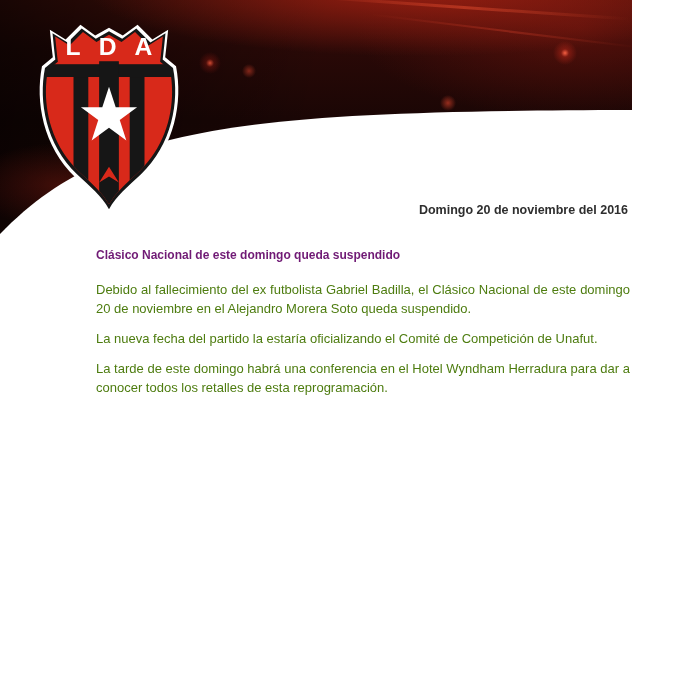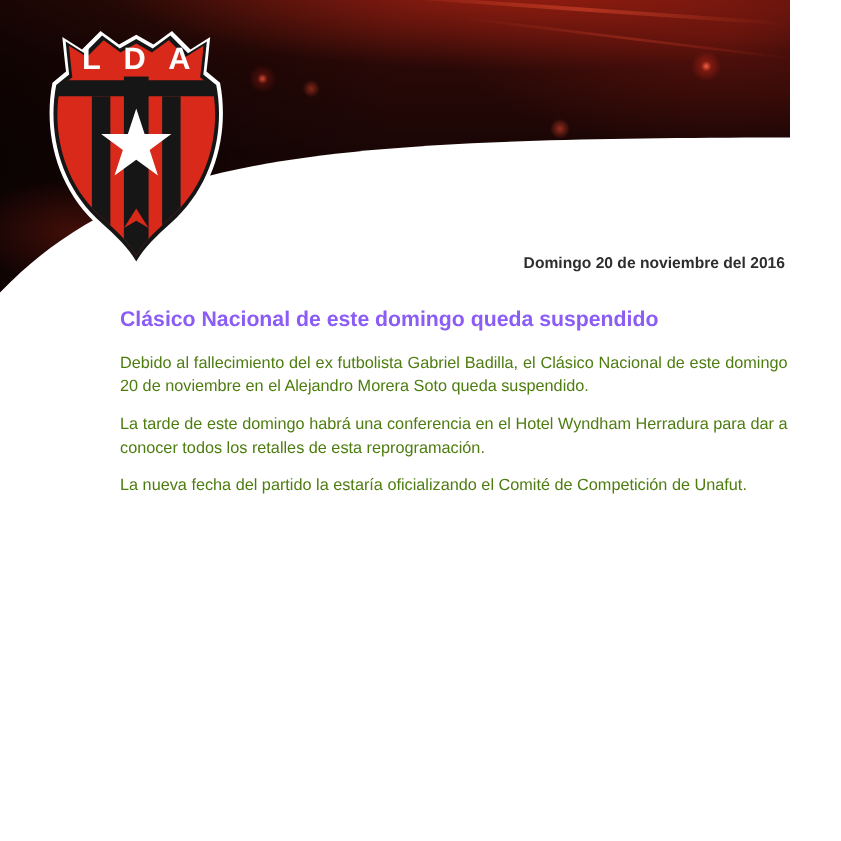--- a/index.html
+++ b/index.html
@@ -29,21 +29,21 @@
   .ray-b{left:370px;top:30px;width:270px;height:2px;transform:rotate(7deg);
     background:linear-gradient(90deg, rgba(255,80,50,0), rgba(230,70,45,.3), rgba(255,80,50,0));}
   
   .curve{position:absolute;top:96px;left:0;width:673px;height:160px;display:block;}
   .sheet{position:absolute;top:254px;left:0;right:0;bottom:0;background:#ffffff;}
   
   .crest{position:absolute;top:8px;left:30px;width:158px;height:209px;z-index:5;display:block;}
   
   .content{position:absolute;top:203px;left:96px;width:534px;color:#333333;z-index:4;}
   .date{font-size:12.5px;font-weight:bold;text-align:right;line-height:15px;margin:0;padding-right:2px;color:#2e2e2e;}
-  .title{font-size:17px;font-weight:bold;line-height:15px;margin:30px 0 0 0;color:#8b5cf6;}
+  .title{font-size:12px;font-weight:bold;line-height:15px;margin:30px 0 0 0;color:#701a75;}
   .content p{font-size:13px;line-height:19px;text-align:justify;margin:11px 0 0 0;color:#4d7c0f;}
   .content p.first{margin-top:17px;}
 </style>
 </head>
 <body>
 
 <div class="page">
 
   <div class="header">
     <div class="ray ray-a"></div>
@@ -80,17 +80,17 @@
       <polygon points="70,177 80,161 90,177 80,171" fill="#d8291a"></polygon>
     </g>
     <polygon fill="#ffffff" points="80,80 86.8,100.7 108.5,100.7 90.9,113.6 97.6,134.3 80,121.5 62.4,134.3 69.1,113.6 51.5,100.7 73.2,100.7"></polygon>
     <text x="80" y="48" text-anchor="middle" textLength="88" lengthAdjust="spacing" font-family="Liberation Sans, sans-serif" font-size="25" font-weight="bold" fill="#ffffff">LDA</text>
   </svg>
 
   <div class="content">
     <div class="date">Domingo 20 de noviembre del 2016</div>
     <h1 class="title">Clásico Nacional de este domingo queda suspendido</h1>
     <p class="first">Debido al fallecimiento del ex futbolista Gabriel Badilla, el Clásico Nacional de este domingo 20 de noviembre en el Alejandro Morera Soto queda suspendido.</p>
+    <p>La nueva fecha del partido la estaría oficializando el Comité de Competición de Unafut.</p>
     <p>La tarde de este domingo habrá una conferencia en el Hotel Wyndham Herradura para dar a conocer todos los retalles de esta reprogramación.</p>
-    <p>La nueva fecha del partido la estaría oficializando el Comité de Competición de Unafut.</p>
   </div>
 
 </div>
 
 </body></html>

